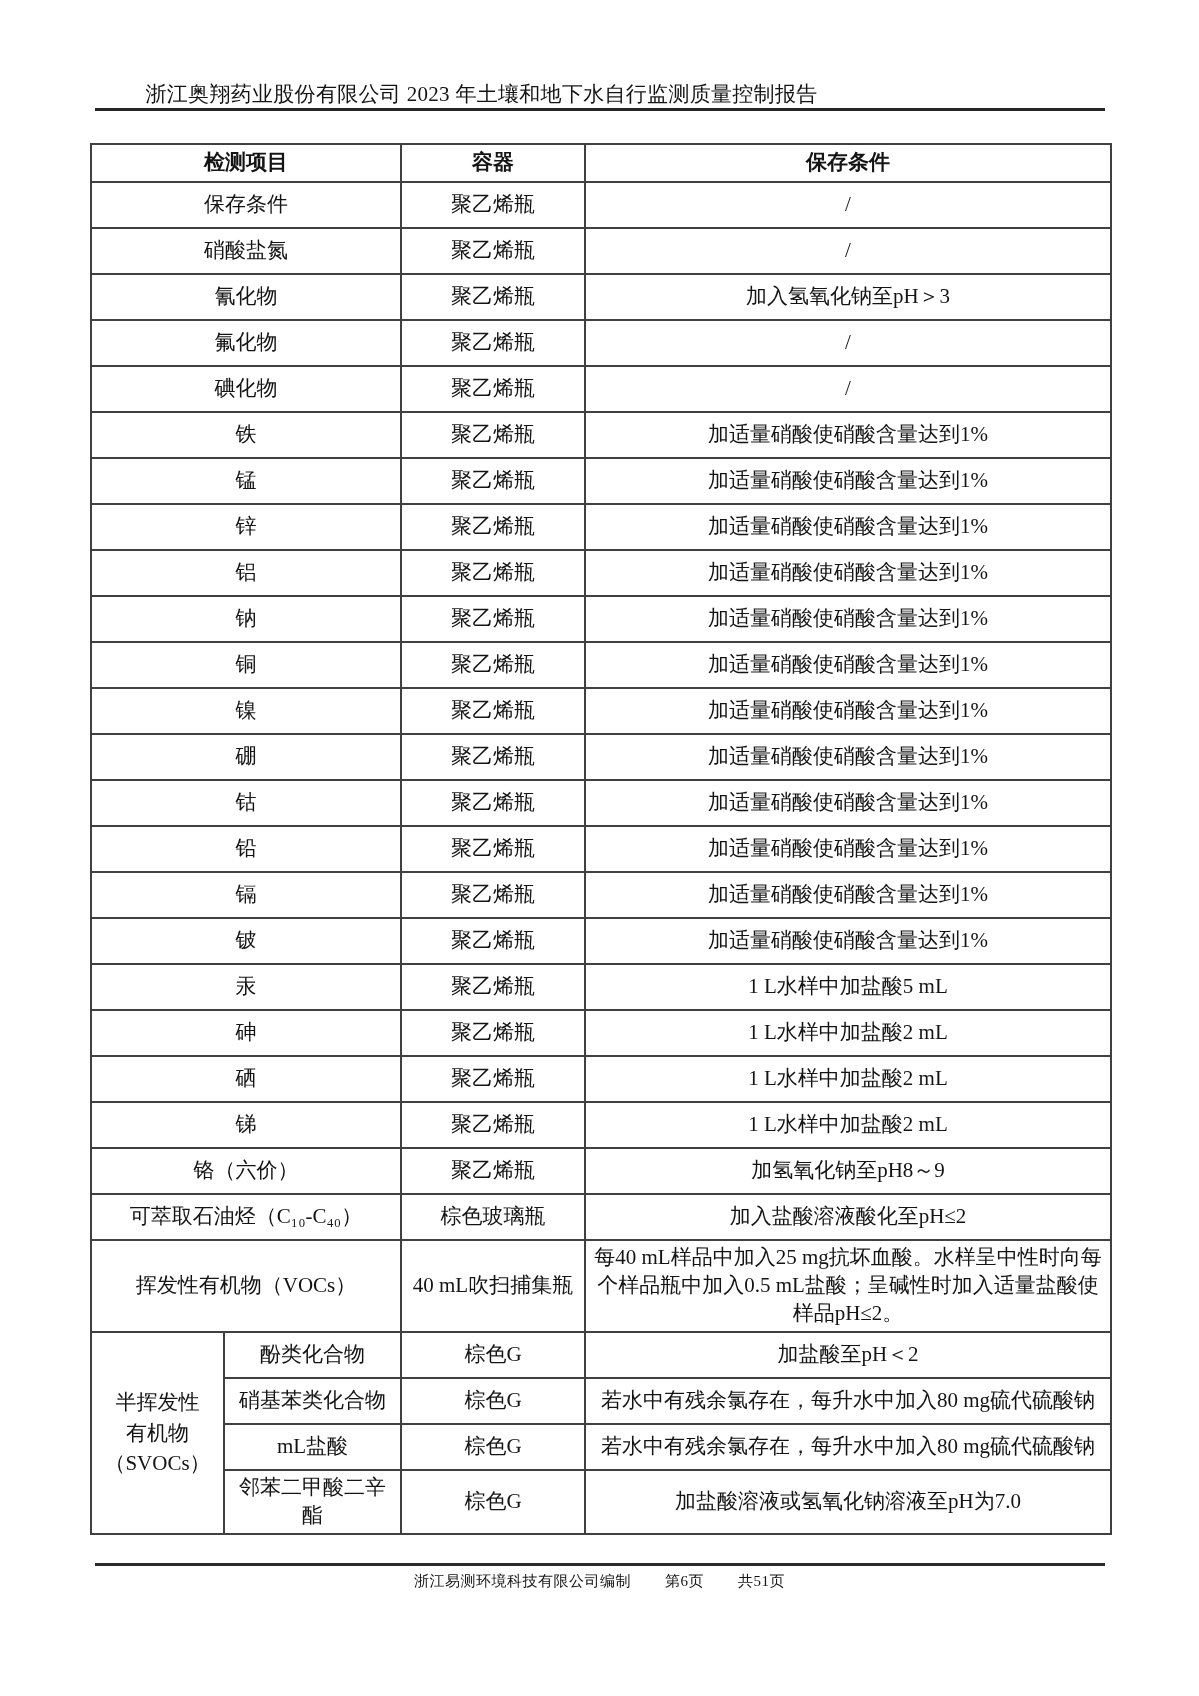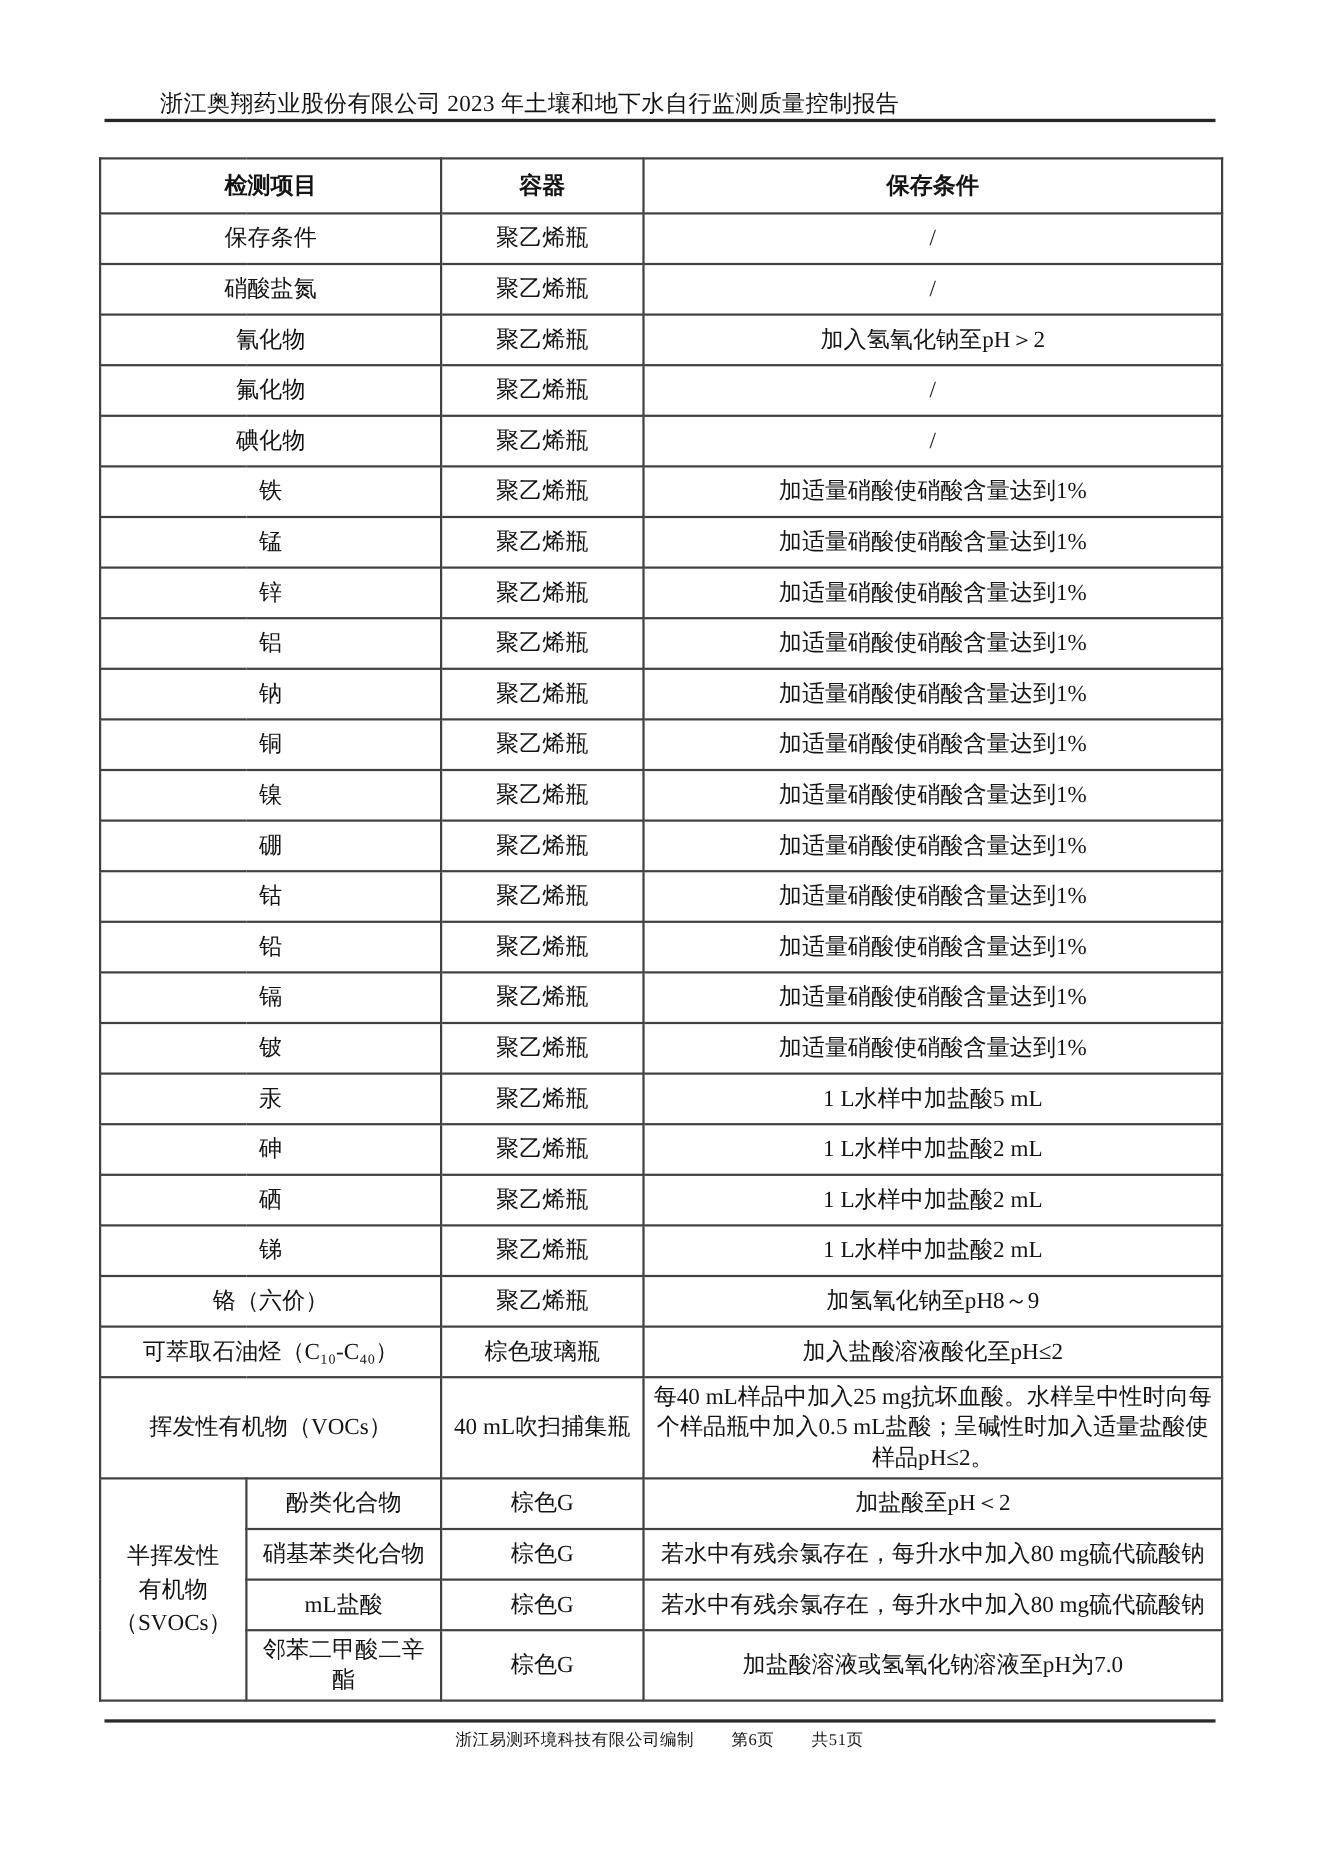--- a/index.html
+++ b/index.html
@@ -34,21 +34,21 @@
   .main-table th, .main-table td {
     border: 2px solid #404040;
     text-align: center;
     vertical-align: middle;
     font-size: 21px;
     line-height: 1.32;
     padding: 2px 8px;
     overflow: hidden;
   }
   .main-table th { font-weight: bold; }
-  thead tr { height: 50px; }
+  thead tr { height: 38px; }
   tbody tr { height: 46px; }
   tbody tr.voc-row { height: 92px; }
   tbody tr.last-svoc-row { height: 64px; padding-left: 20px; }
   td.c-group { line-height: 1.45; }
   td.c-group .gline { display: block; }
   .footer-rule {
     position: absolute;
     top: 1563px; left: 95px; width: 1010px; height: 2.5px;
     background: #2b2b2b;
   }
@@ -91,21 +91,21 @@
       <td>/</td>
     </tr>
     <tr>
       <td colspan="2">硝酸盐氮</td>
       <td>聚乙烯瓶</td>
       <td>/</td>
     </tr>
     <tr>
       <td colspan="2">氰化物</td>
       <td>聚乙烯瓶</td>
-      <td>加入氢氧化钠至pH＞2</td>
+      <td>加入氢氧化钠至pH＞3</td>
     </tr>
     <tr>
       <td colspan="2">氟化物</td>
       <td>聚乙烯瓶</td>
       <td>/</td>
     </tr>
     <tr>
       <td colspan="2">碘化物</td>
       <td>聚乙烯瓶</td>
       <td>/</td>

